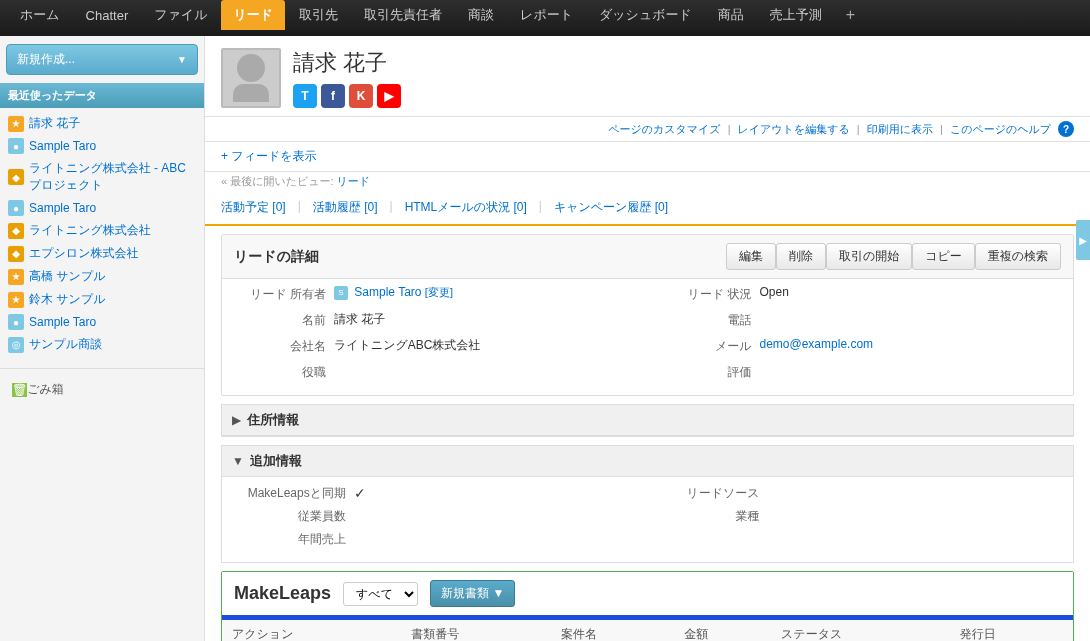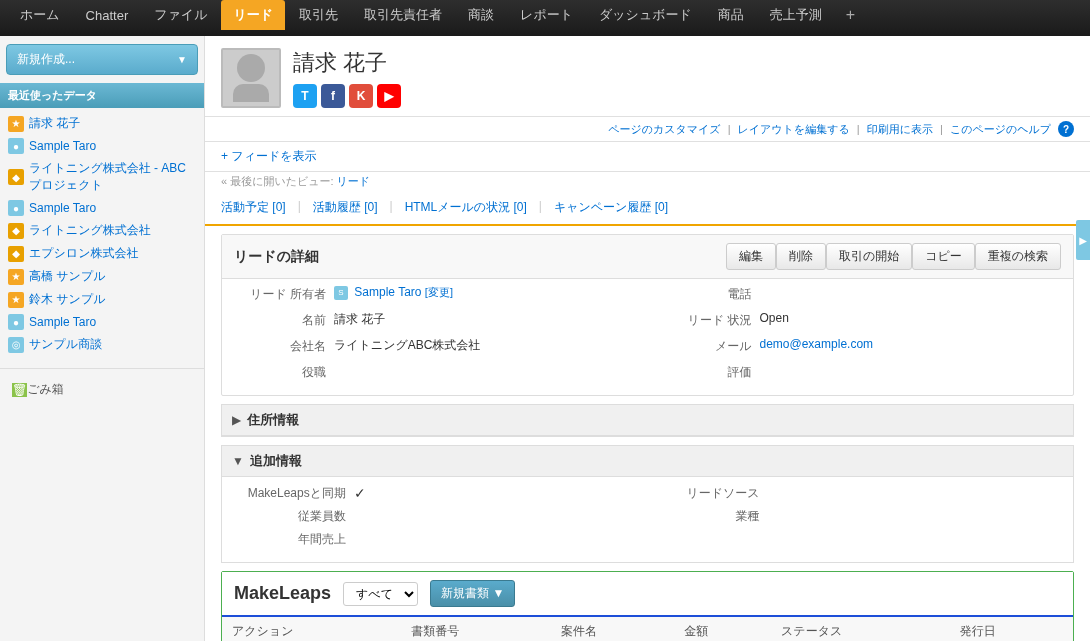--- a/index.html
+++ b/index.html
@@ -353,21 +353,21 @@
     
     .makeleaps-section {
       margin: 8px 16px;
       border: 1px solid #4CAF50;
       border-radius: 2px;
     }
     .makeleaps-header {
       display: flex;
       align-items: center;
       padding: 8px 12px;
-      border-bottom: 2px solid #1d4ed8;
+      border-bottom: 5px solid #1d4ed8;
       background: #fff;
     }
     .makeleaps-title {
       font-size: 18px;
       font-weight: bold;
       color: #333;
       margin-right: 12px;
     }
     .select-filter {
       padding: 3px 8px;
@@ -564,26 +564,26 @@
             <div class="detail-value">ライトニングABC株式会社</div>
           </div>
           <div class="detail-row">
             <div class="detail-label">役職</div>
             <div class="detail-value"></div>
           </div>
         </div>
 
         <div class="detail-column">
           <div class="detail-row">
+            <div class="detail-label">リード 状況</div>
+            <div class="detail-value">Open</div>
+          </div>
+          <div class="detail-row">
             <div class="detail-label">電話</div>
             <div class="detail-value"></div>
-          </div>
-          <div class="detail-row">
-            <div class="detail-label">リード 状況</div>
-            <div class="detail-value">Open</div>
           </div>
           <div class="detail-row">
             <div class="detail-label">メール</div>
             <div class="detail-value">
               <a>demo@example.com</a>
             </div>
           </div>
           <div class="detail-row">
             <div class="detail-label">評価</div>
             <div class="detail-value"></div>

